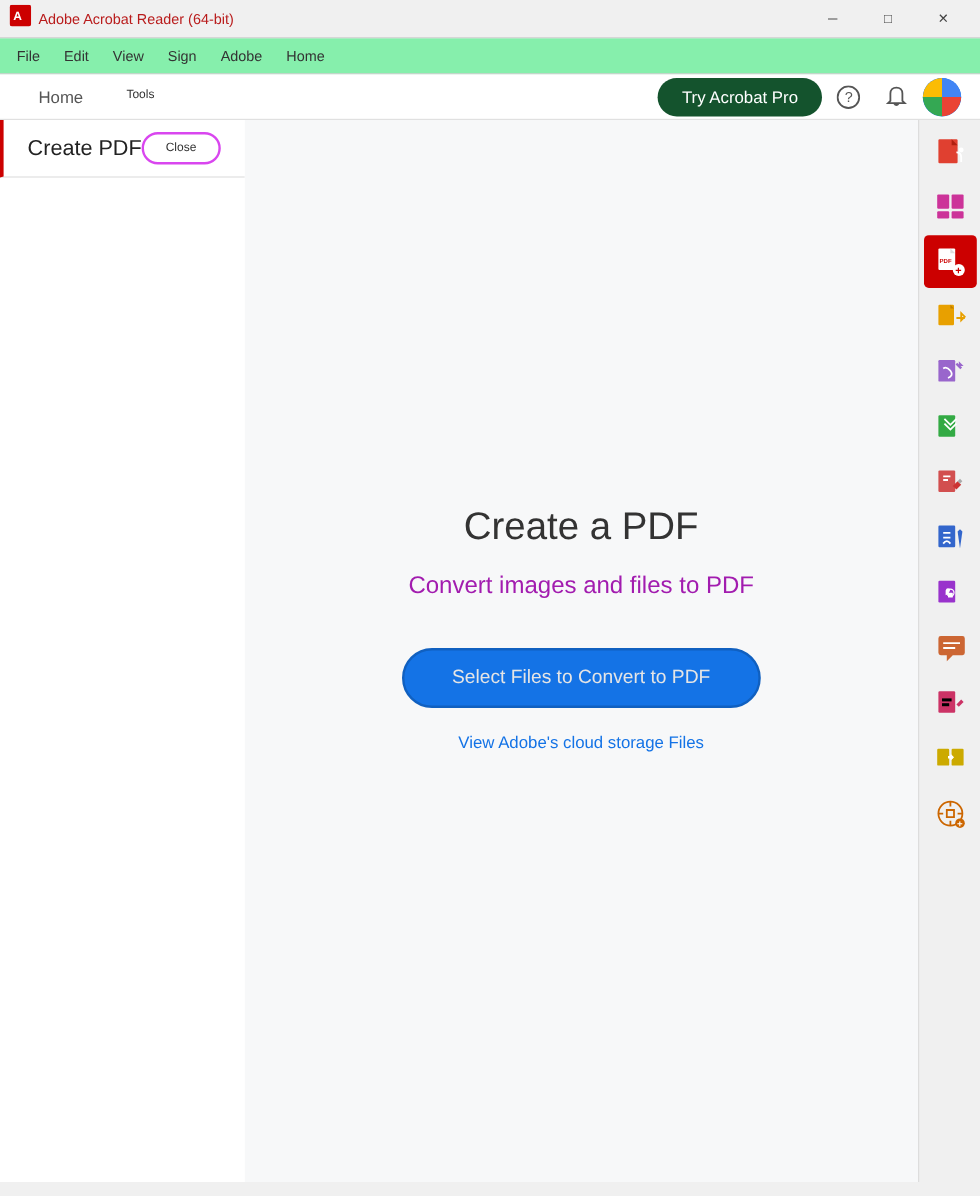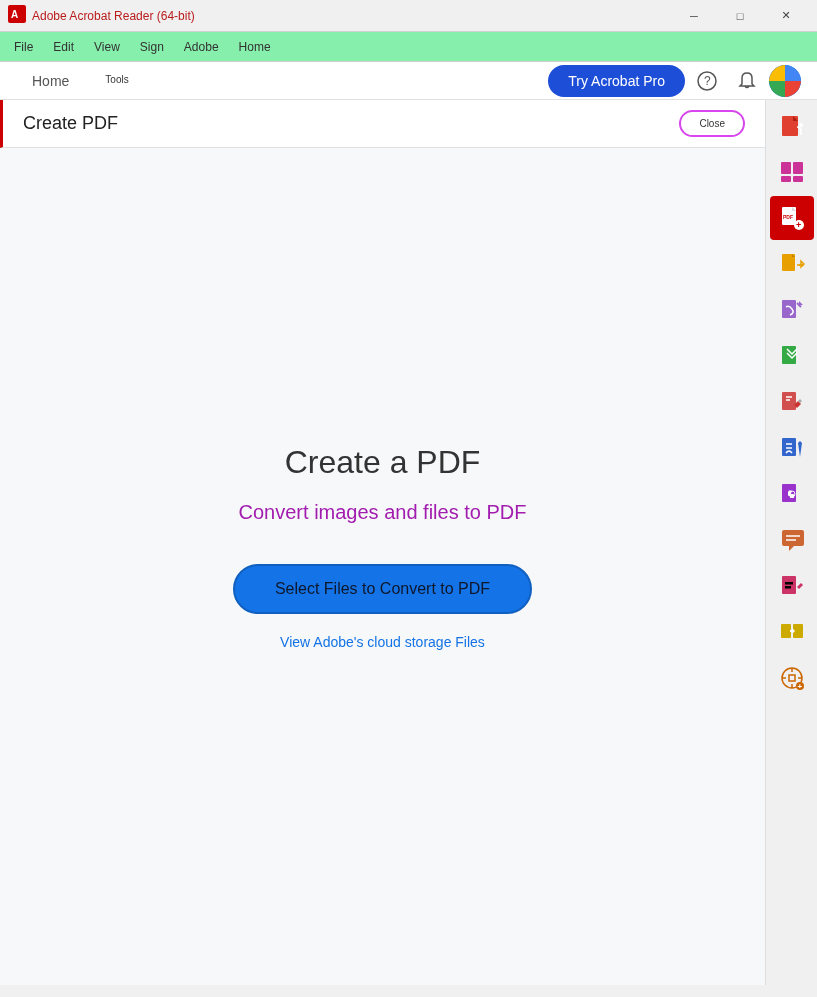--- a/index.html
+++ b/index.html
@@ -72,21 +72,21 @@
       color: #333;
       font-weight: 500;
       cursor: pointer;
       height: 50px;
       display: flex; align-items: center;
       border-bottom: 3px solid #333;
       margin-bottom: -1px;
     }
     .toolbar-spacer { flex: 1; }
     .try-acrobat-btn {
-      background: #1d4ed8;
+      background: #14532d;
       color: white;
       border: none;
       border-radius: 20px;
       padding: 8px 20px;
       font-size: 14px;
       cursor: pointer;
       font-weight: 500;
     }
     .toolbar-icon-btn {
       width: 36px; height: 36px;
@@ -114,21 +114,21 @@
     .content-area {
       display: flex;
       height: calc(997px - 32px - 30px - 50px);
       background: white;
     }
 
     
     .panel {
       flex: 1;
       display: flex;
-      flex-direction: column;
+      flex-direction: row;
     }
     .panel-header {
       height: 48px;
       background: white;
       border-bottom: 1px solid #e0e0e0;
       display: flex;
       align-items: center;
       padding: 0 20px;
       justify-content: space-between;
       border-left: 3px solid #cc0000;
@@ -164,21 +164,21 @@
       font-weight: 300;
       color: #333;
     }
     .main-subtitle {
       font-size: 20px;
       font-weight: 300;
       color: #a21caf;
     }
     .select-files-btn {
       background: #1473e6;
-      color: #0f172a;
+      color: #e5e5e5;
       border: none;
       border-radius: 25px;
       padding: 14px 40px;
       font-size: 16px;
       cursor: pointer;
       margin-top: 20px;
       font-weight: 400;
       border: 2px solid #1060c0;
     }
     .cloud-link {

